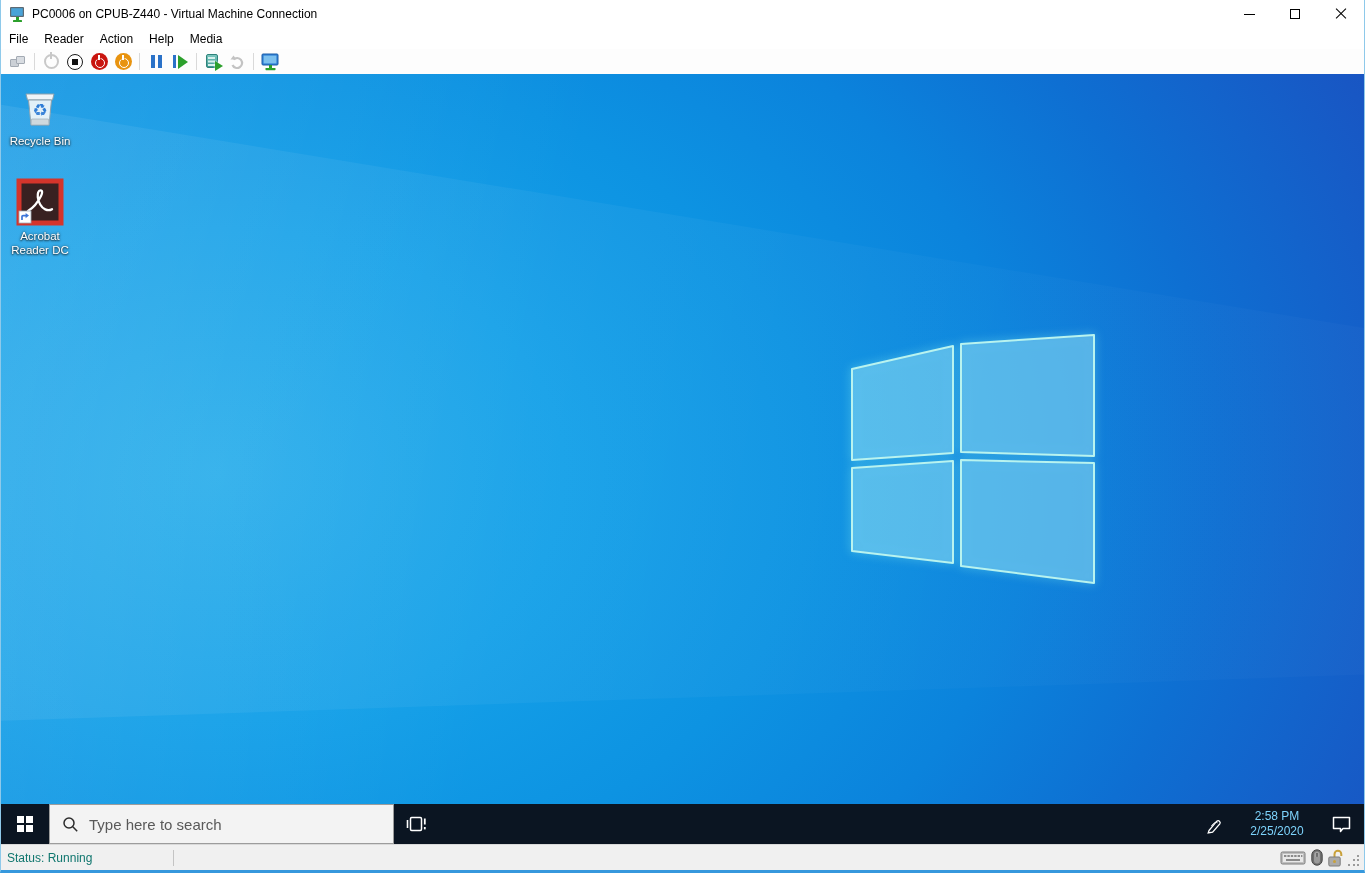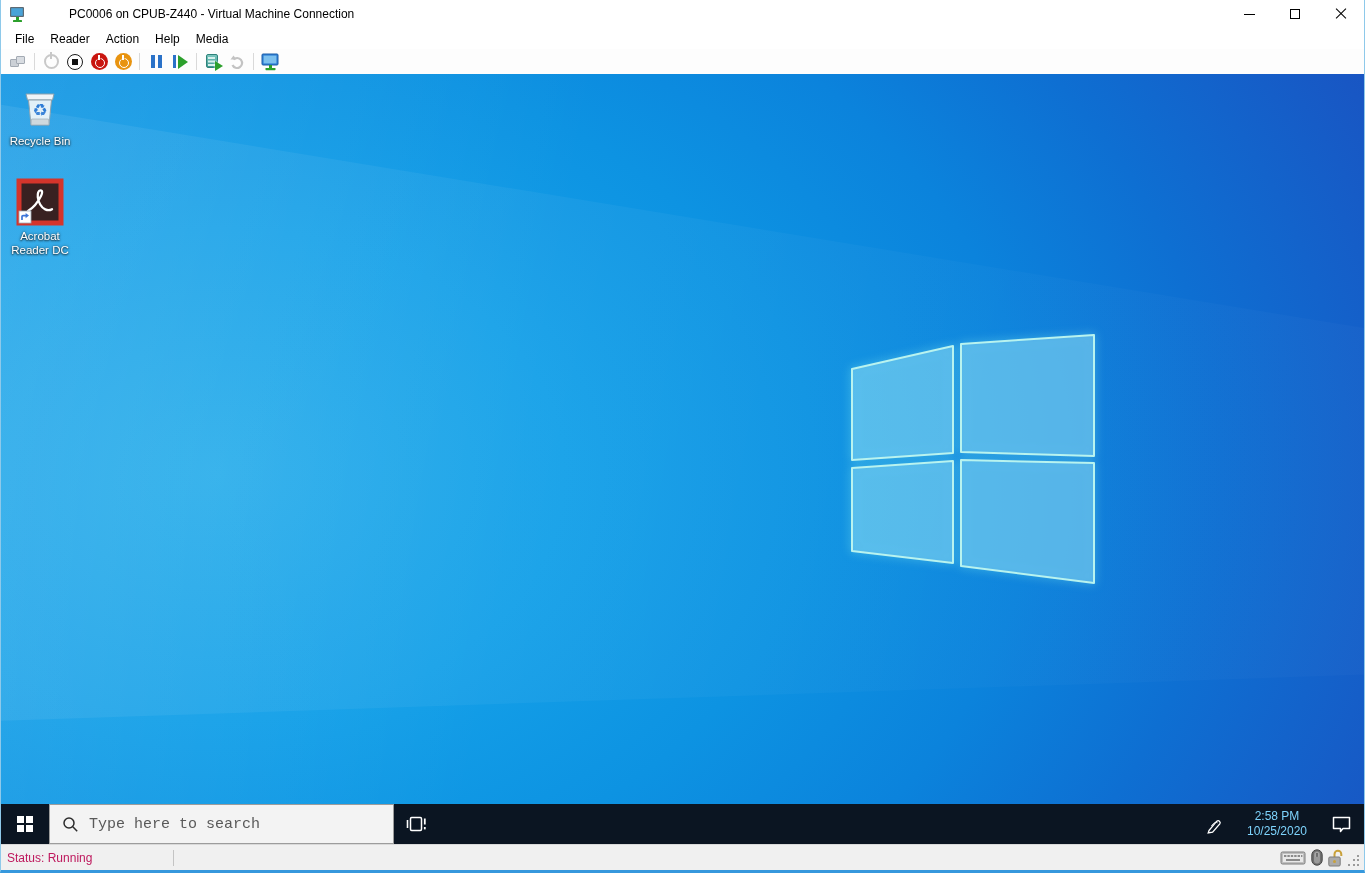--- a/index.html
+++ b/index.html
@@ -3,33 +3,33 @@
 <meta charset="utf-8">
 <style>
   * { margin:0; padding:0; box-sizing:border-box; }
   html,body { width:1365px; height:873px; overflow:hidden; background:#fff;
               font-family:"Liberation Sans", sans-serif; }
   .window { width:1365px; height:873px; display:flex; flex-direction:column;
             border-left:1px solid #8ec9ea; border-right:1px solid #8ec9ea;
             border-bottom:3px solid #3698dd; background:#fff; }
 
   
-  .titlebar { height:28px; background:#fff; display:flex; align-items:center; padding-left:8px; flex:0 0 auto;gap:37px; }
+  .titlebar { height:28px; background:#fff; display:flex; align-items:center; padding-left:8px; flex:0 0 auto; }
   .title-text { font-size:12px; color:#000; margin-left:6px; white-space:nowrap; }
   .win-controls { margin-left:auto; display:flex; height:100%; }
   .wc-btn { width:46px; height:100%; display:flex; align-items:center; justify-content:center; cursor:default; }
   .glyph-min { width:11px; height:1px; background:#000; }
   .glyph-max { width:10px; height:10px; border:1px solid #000; }
   .glyph-close { position:relative; width:12px; height:12px; }
   .glyph-close:before, .glyph-close:after { content:""; position:absolute; left:-1px; top:5px; width:14px; height:1px; background:#000; }
   .glyph-close:before { transform:rotate(45deg); }
   .glyph-close:after  { transform:rotate(-45deg); }
 
   
-  .menubar { height:21px; background:#fff; display:flex; align-items:center; padding-left:6px; flex:0 0 auto; }
+  .menubar { height:21px; background:#fff; display:flex; align-items:center; padding-left:0; flex:0 0 auto; }
   .menu-item { font-size:12px; color:#000; padding:2px 8px; }
 
   
   .toolbar { height:25px; background:#fdfdfd; display:flex; align-items:center; padding-left:5px; flex:0 0 auto; }
   .tb-btn { width:24px; height:22px; display:flex; align-items:center; justify-content:center; position:relative; }
   .tb-sep { width:1px; height:17px; background:#d9d9d9; margin:0 4px; }
 
   .keyblocks { position:relative; width:16px; height:13px; }
   .keyblocks i { position:absolute; width:9px; height:8px; background:#c6ccd2; border:1px solid #9aa2ab; border-radius:1px; }
   .keyblocks i:first-child { left:0; top:4px; }
@@ -90,32 +90,32 @@
   
   .taskbar { position:absolute; left:0; bottom:0; width:100%; height:40px; background:#0b1522;
              display:flex; align-items:stretch; }
   .tbtn { display:flex; align-items:center; justify-content:center; }
   .start-btn { width:48px; }
   .winflag { display:grid; grid-template-columns:7.5px 7.5px; grid-template-rows:7.5px 7.5px; gap:1.6px; }
   .winflag i { background:#fff; }
   .searchbox { width:345px; background:#f3f3f3; border:1px solid #9c9c9c; display:flex; align-items:center;
                padding-left:12px; gap:10px; }
   .searchbox input { border:none; outline:none; background:transparent; font-size:15px; color:#b91c1c; width:270px;
-                     font-family:Liberation Mono, monospace; }
+                     font-family:Liberation Sans, sans-serif; }
   .searchbox input::placeholder { color:#595959; opacity:1; }
   .taskview-btn { width:46px; }
   .tb-spacer { flex:1; }
   .ink-btn { width:44px; }
   .clock { width:82px; display:flex; flex-direction:column; align-items:center; justify-content:center;
            color:#7dd3fc; font-size:12px; line-height:15px; }
   .action-btn { width:46px; }
 
   
   .statusbar { height:26px; background:#f0f0f0; border-top:1px solid #d9d9d9; display:flex; align-items:center;
-               flex:0 0 auto; font-size:12px; color:#be185d; }
+               flex:0 0 auto; font-size:12px; color:#0f766e; }
   .status-cell { width:172px; padding-left:6px; }
   .vsep { width:1px; height:16px; background:#c4c4c4; }
   .status-right { margin-left:auto; display:flex; align-items:center; gap:5px; padding-right:4px; }
   .grip { position:relative; width:12px; height:12px; align-self:flex-end; }
   .grip i { position:absolute; width:2px; height:2px; background:#9a9a9a; }
 </style>
 </head>
 <body>
 
 <div class="window">
@@ -272,21 +272,21 @@
       </div>
       <div class="tb-spacer"></div>
       <div class="tbtn ink-btn">
         <svg width="20" height="20" viewBox="0 0 20 20">
           <path d="M5 16.5 L12.8 7.2 A2 2 0 0 1 15.8 9.8 L8.6 18.2 L4.2 19 Z" fill="none" stroke="#fff" stroke-width="1.3"></path>
           <path d="M7.5 12 C9.5 9 12 7.5 13.5 8.8" fill="none" stroke="#fff" stroke-width="1"></path>
         </svg>
       </div>
       <div class="clock">
         <span>2:58 PM</span>
-        <span>10/25/2020</span>
+        <span>2/25/2020</span>
       </div>
       <div class="tbtn action-btn">
         <svg width="21" height="19" viewBox="0 0 21 19">
           <path d="M2.5 2.5 h16 v11 h-6.5 l-2.5 3 v-3 h-7 z" fill="none" stroke="#fff" stroke-width="1.5" stroke-linejoin="round"></path>
         </svg>
       </div>
     </div>
   </div>
 
   <div class="statusbar">

